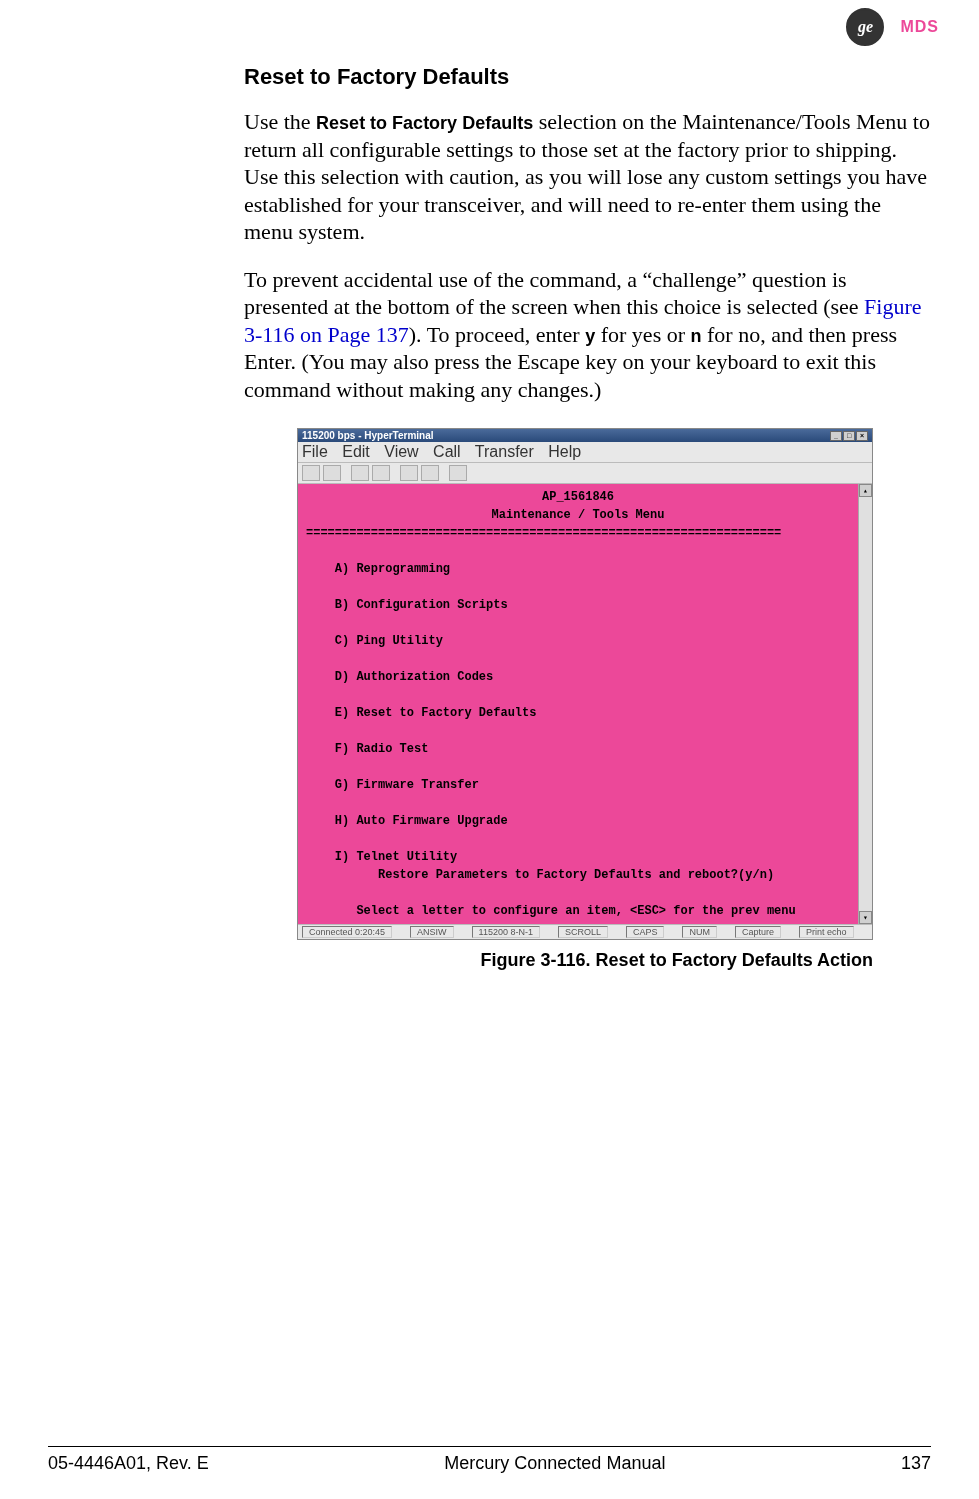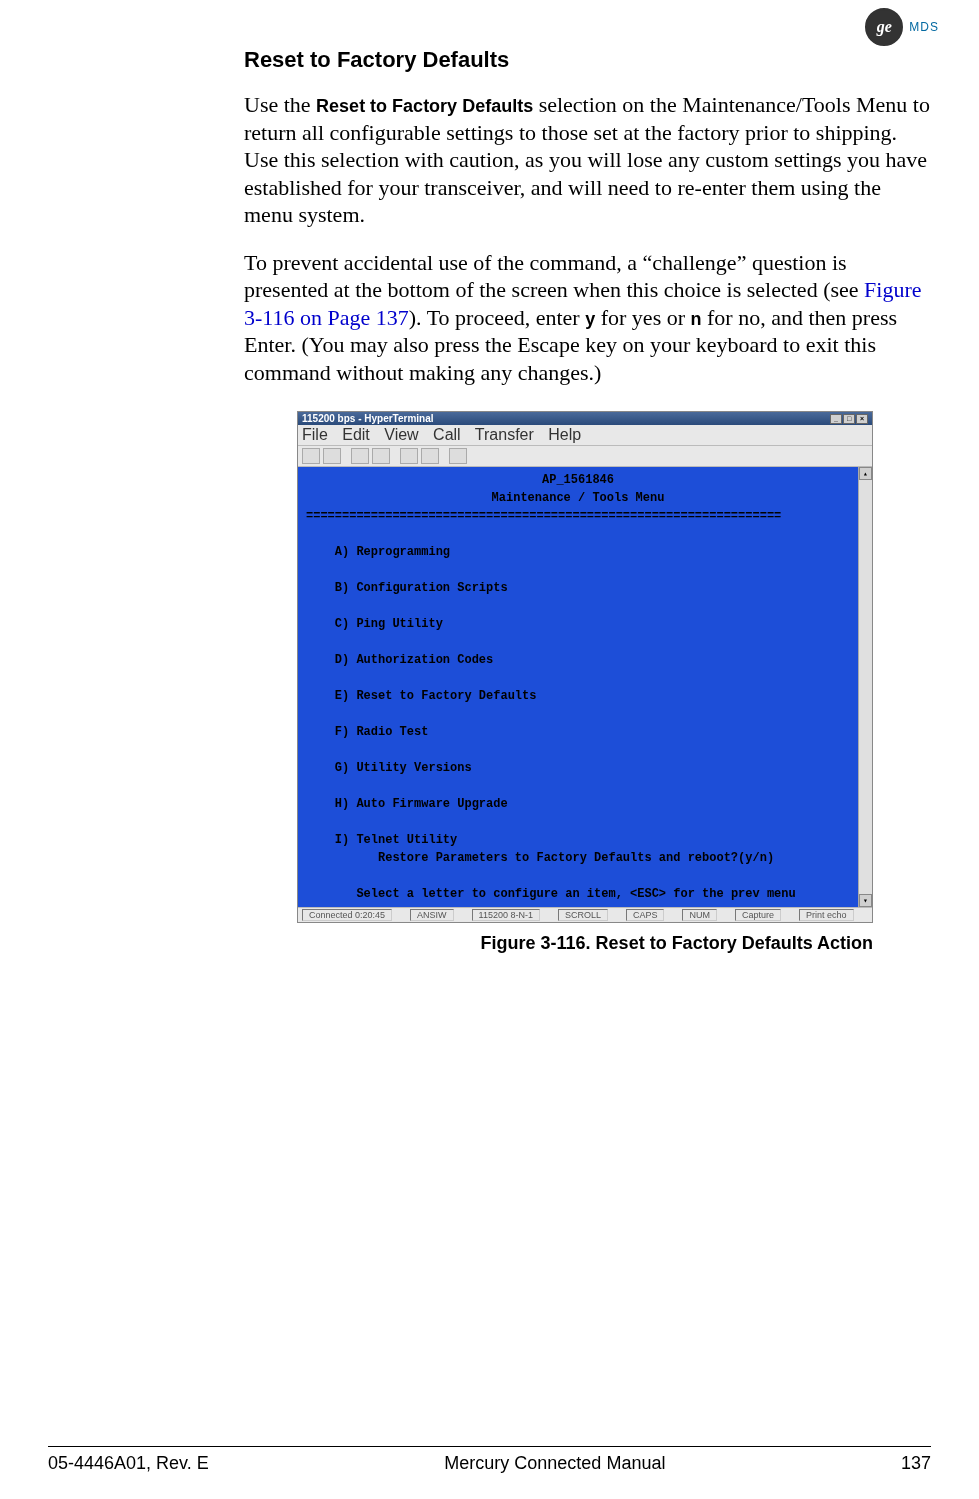--- a/index.html
+++ b/index.html
@@ -10,49 +10,49 @@
       font-family: 'Times New Roman', Times, serif;
       position: relative;
       color: #000;
     }
     .logo-area {
       position: absolute;
       top: 8px;
       right: 40px;
       display: flex;
       align-items: center;
-      gap: 6px;
+      gap: 16px;
       text-align: center;
     }
     .ge-circle {
       width: 38px;
       height: 38px;
       border-radius: 50%;
       background: #333;
       color: white;
       display: flex;
       align-items: center;
       justify-content: center;
       font-family: Georgia, serif;
       font-style: italic;
       font-size: 16px;
       font-weight: bold;
       border: 2px solid #333;
     }
     .mds-text {
       font-family: Arial, sans-serif;
-      font-weight: normal;
-      font-size: 12px;
+      font-weight: bold;
+      font-size: 16px;
       letter-spacing: 1px;
-      color: #0369a1;
+      color: #ec4899;
     }
     .content {
       position: absolute;
       left: 244px;
-      top: 47px;
+      top: 64px;
       width: 690px;
     }
     .section-heading {
       font-family: Arial, Helvetica, sans-serif;
       font-weight: bold;
       font-size: 22px;
       margin-bottom: 18px;
     }
     .body-para {
       font-size: 22px;
@@ -132,21 +132,21 @@
     }
     .tb-sep {
       width: 4px;
     }
     .term-content-wrap {
       display: flex;
       background: white;
     }
     .term-content {
       flex: 1;
-      background: #1d4ed8;
+      background: #ec4899;
       padding: 4px 8px;
       min-height: 280px;
       white-space: pre;
       font-family: 'Courier New', monospace;
       font-size: 12px;
       line-height: 1.5;
       color: #000;
       font-weight: bold;
     }
     .term-scroll {
@@ -261,21 +261,21 @@
     <span>B) Configuration Scripts</span>
 
     <span>C) Ping Utility</span>
 
     <span>D) Authorization Codes</span>
 
     <span>E) Reset to Factory Defaults</span>
 
     <span>F) Radio Test</span>
 
-    <span>G) Utility Versions</span>
+    <span>G) Firmware Transfer</span>
 
     <span>H) Auto Firmware Upgrade</span>
 
     <span>I) Telnet Utility</span>
           <span>Restore Parameters to Factory Defaults and reboot?(y/n)</span>
 
        <span>Select a letter to configure an item, &lt;ESC&gt; for the prev menu</span></div>
       <div class="term-scroll">
         <div class="sbtn">▴</div>
         <div class="sbtn sbottom">▾</div>

